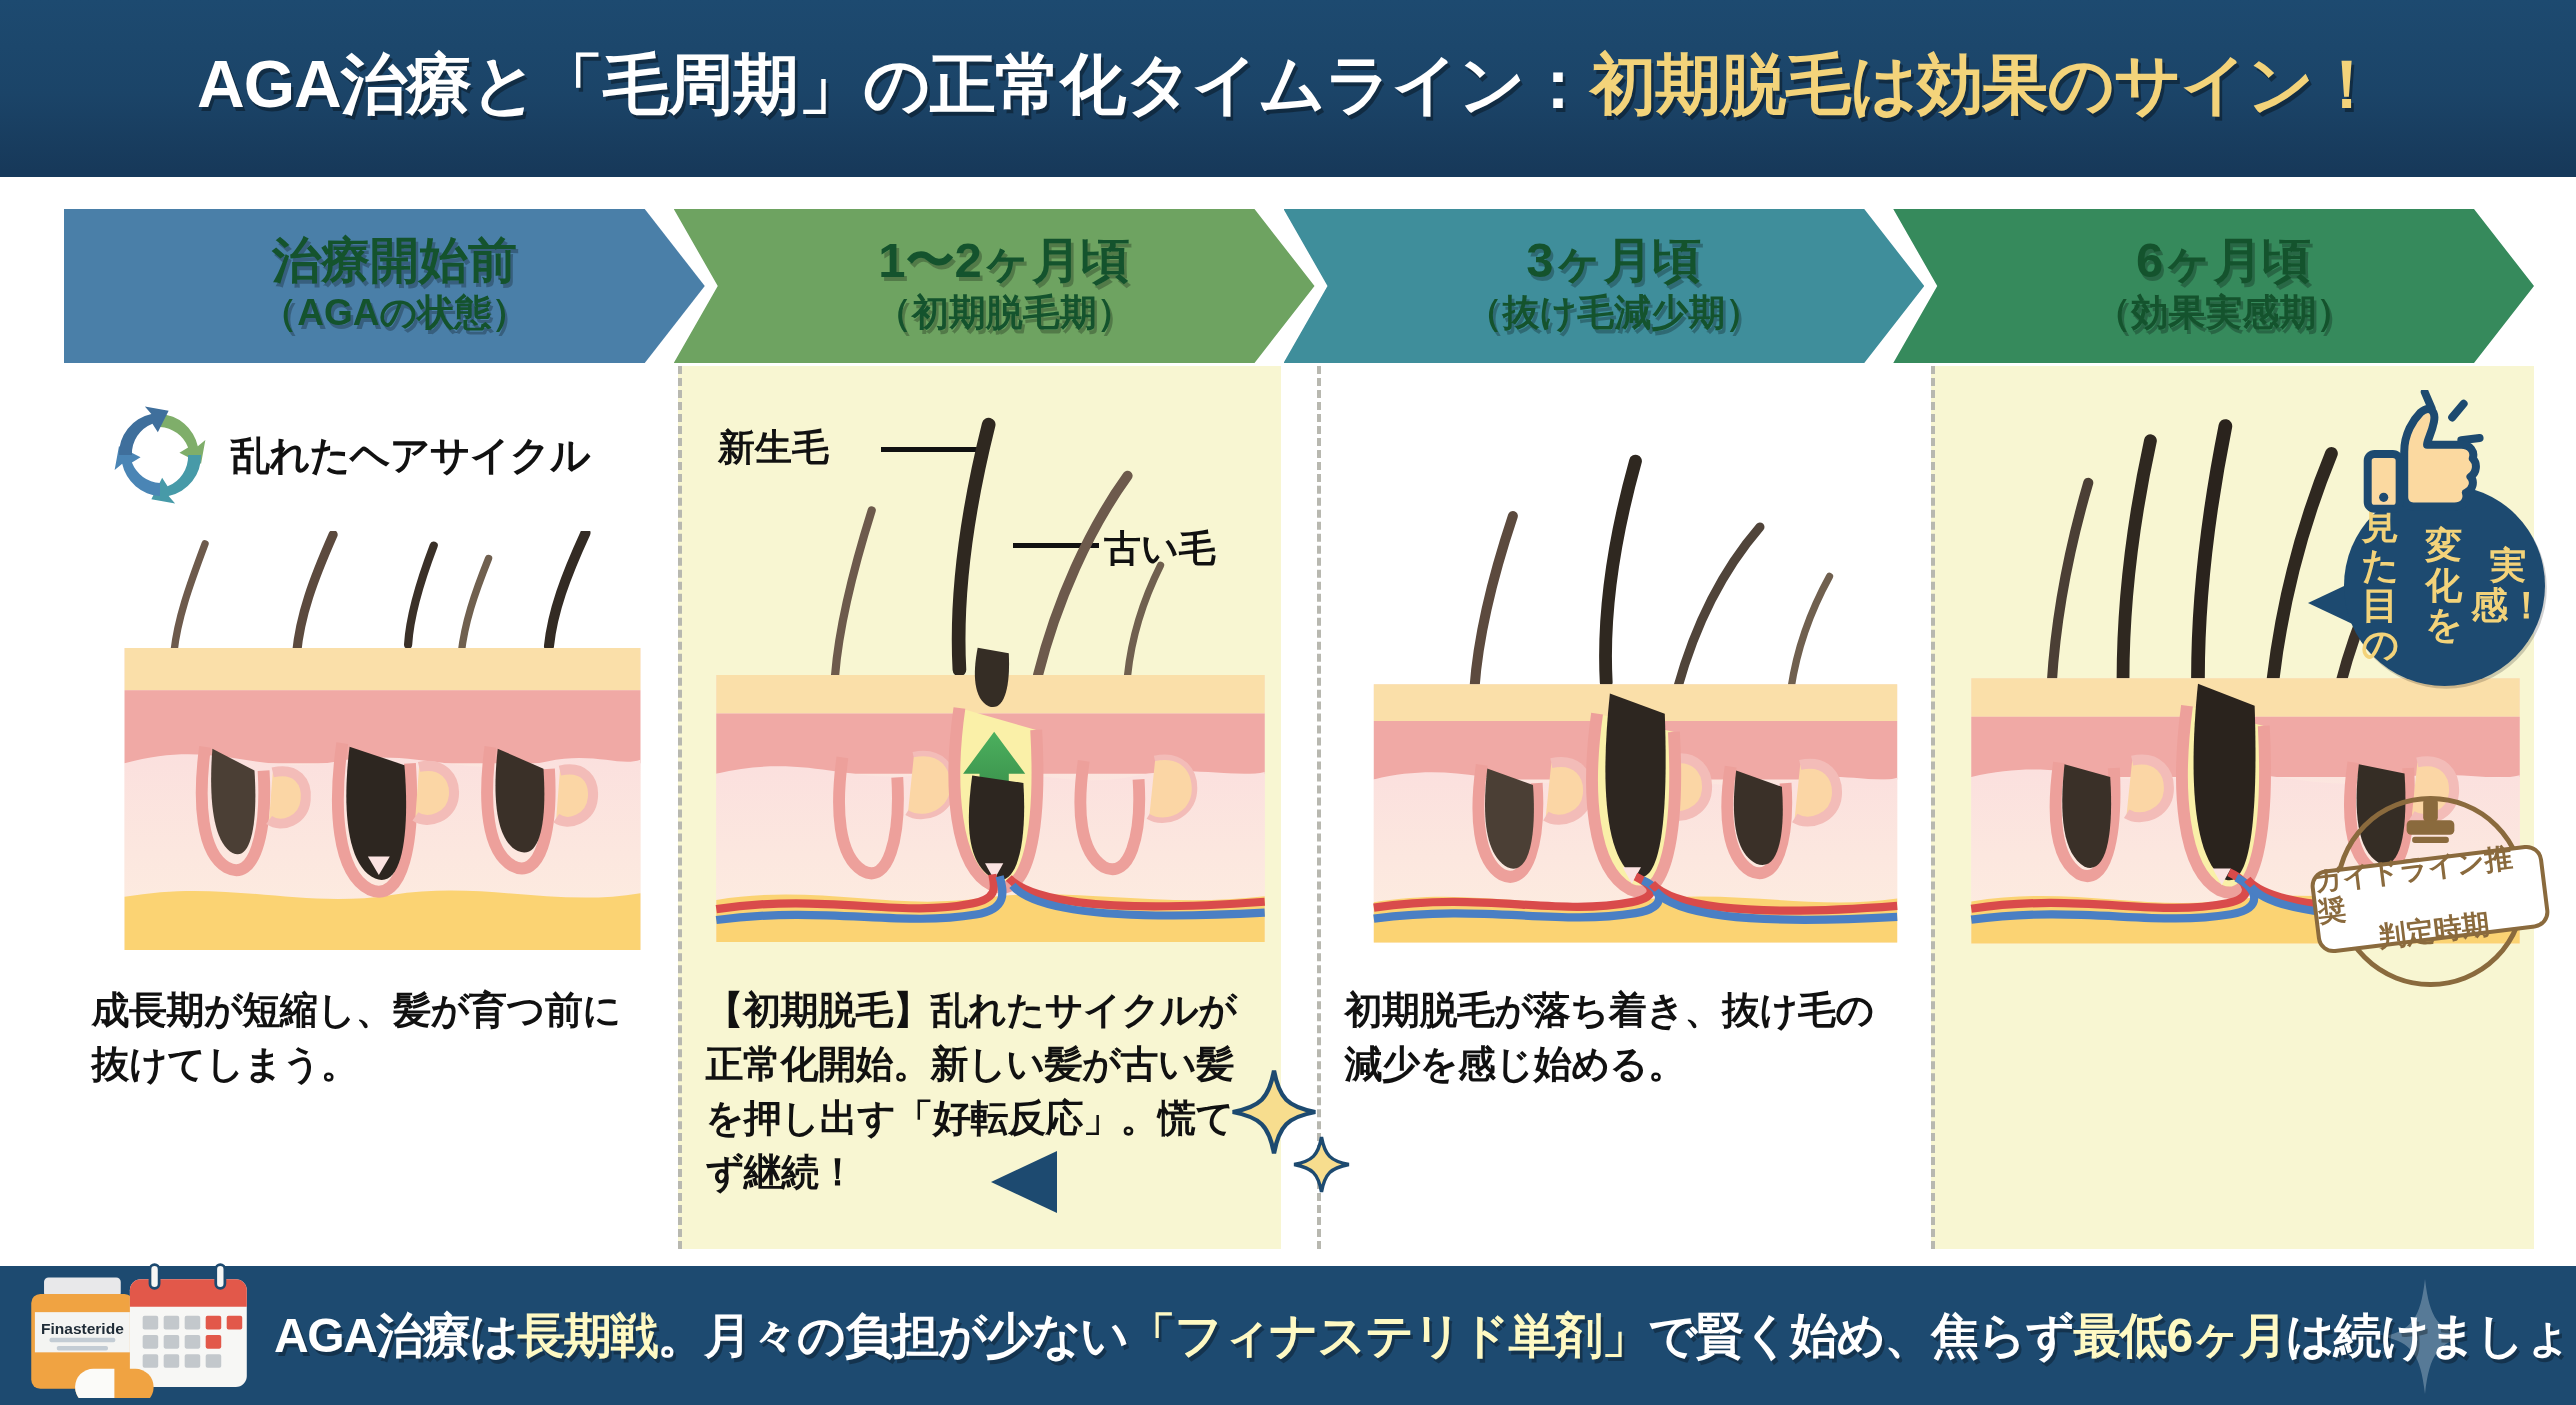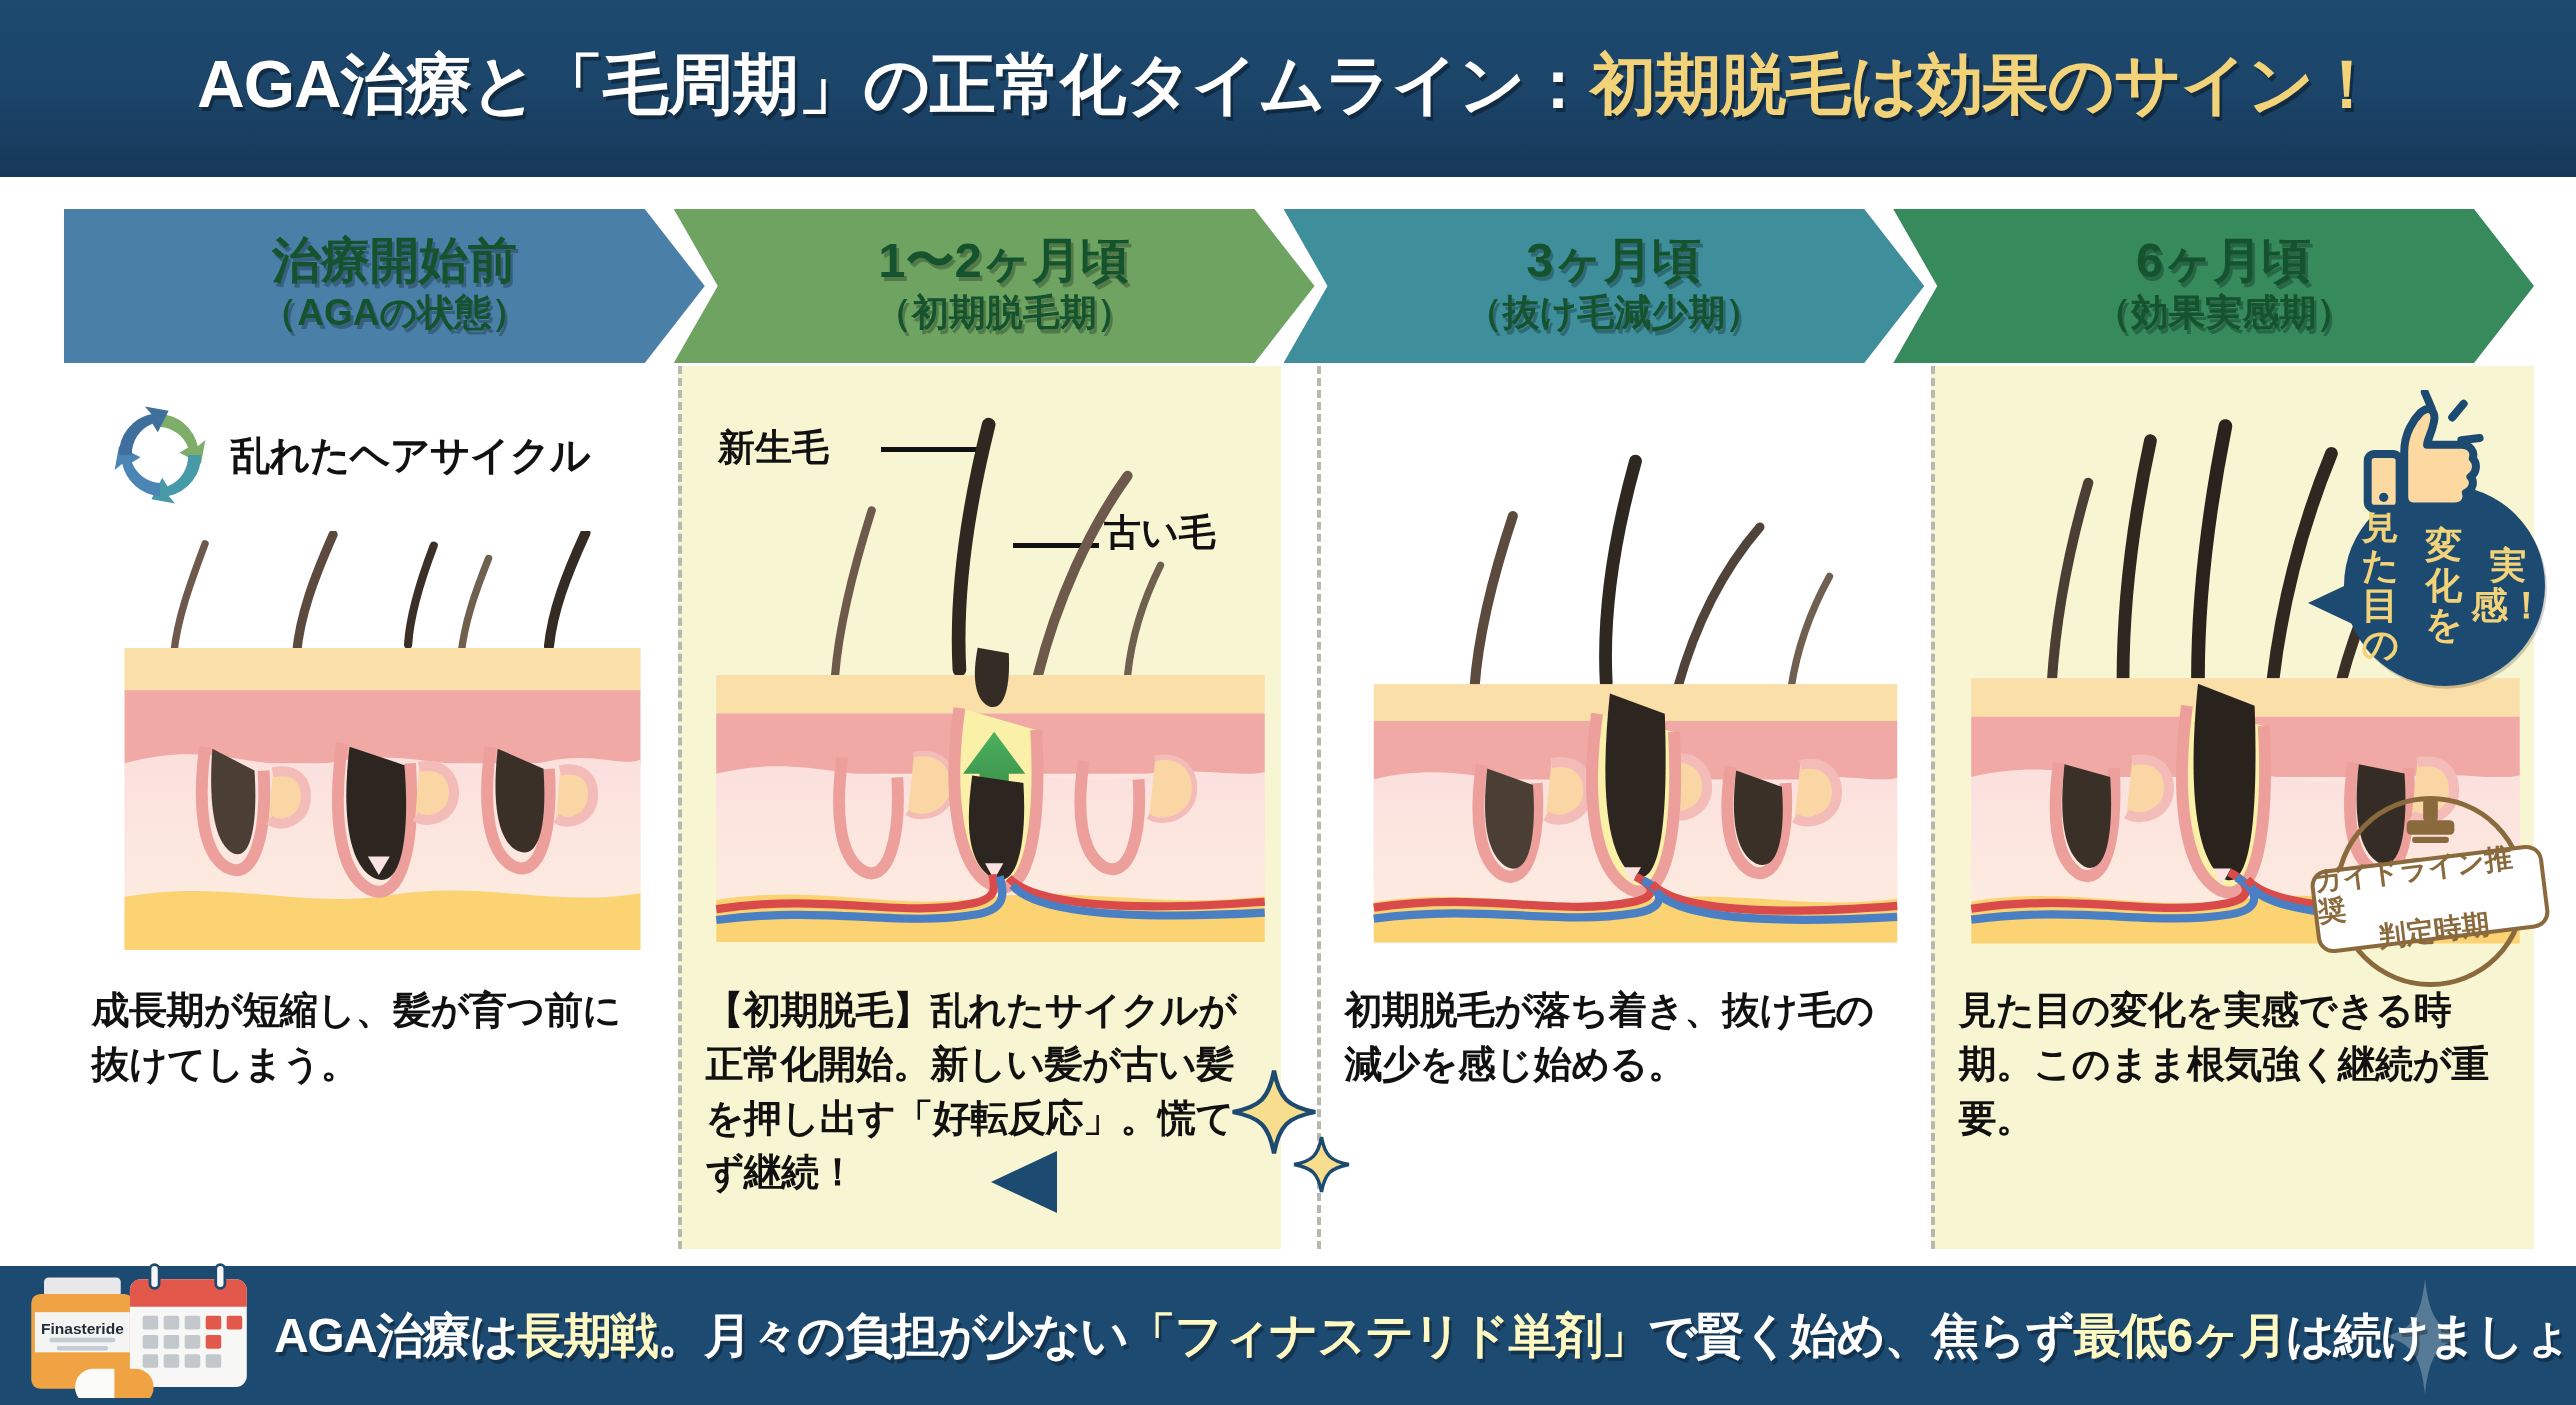--- a/index.html
+++ b/index.html
@@ -245,21 +245,21 @@
 
     <div class="panel-caption">成長期が短縮し、髪が育つ前に抜けてしまう。</div>
   </div>
 
   <div class="panel tint">
     <div class="divider" style="left:0"></div>
 
     <div class="hair-label" style="left:40px; top:57px;">新生毛</div>
     <div class="leader" style="left:203px; top:81px; width:108px;"></div>
 
-    <div class="hair-label" style="left:426px; top:142px;text-align:center;">古い毛</div>
+    <div class="hair-label" style="left:426px; top:158px;text-align:center;">古い毛</div>
     <div class="leader" style="left:335px; top:177px; width:86px;"></div>
 
     <svg class="skin" style="left:20px; top:7.3px;" width="585" height="595" viewBox="0 0 640 650">
       <defs>
         <linearGradient id="derm2" x1="0" y1="0" x2="0" y2="1">
           <stop offset="0" stop-color="#fbe0de"></stop>
             <stop offset="1" stop-color="#fdeee0"></stop>
         </linearGradient>
         <linearGradient id="ga" x1="0" y1="1" x2="0" y2="0">
           <stop offset="0" stop-color="#2d7a3e"></stop>
@@ -435,21 +435,20 @@
         <rect x="22" y="0" width="16" height="26" rx="5" fill="#8a6a3d"></rect>
         <rect x="4" y="24" width="52" height="16" rx="5" fill="#8a6a3d"></rect>
         <rect x="10" y="42" width="40" height="7" rx="3" fill="#8a6a3d"></rect>
       </svg>
       <div class="stamp-band">
         <div class="stamp-l1">ガイドライン推奨</div>
         <div class="stamp-l2">判定時期</div>
       </div>
     </div>
 
-    <div class="panel-caption">見た目の変化を実感できる時期。このまま根気強く継続が重要。</div>
   </div>
 </div>
 
 <div id="footer">
   <svg id="footer-icon" width="245" height="137" viewBox="0 0 268 150">
 
     <rect x="24" y="18" width="84" height="22" rx="5" fill="#e8e8ea"></rect>
     <path d="M20 36 h92 a10 10 0 0 1 10 10 v84 a10 10 0 0 1 -10 10 h-92 a10 10 0 0 1 -10 -10 v-84 a10 10 0 0 1 10 -10 z" fill="#f0a342"></path>
     <rect x="14" y="56" width="104" height="44" fill="#f4f4f2"></rect>
     <text x="66" y="80" font-family="Liberation Sans, sans-serif" font-size="17" font-weight="bold" fill="#1f2b36" text-anchor="middle">Finasteride</text>

